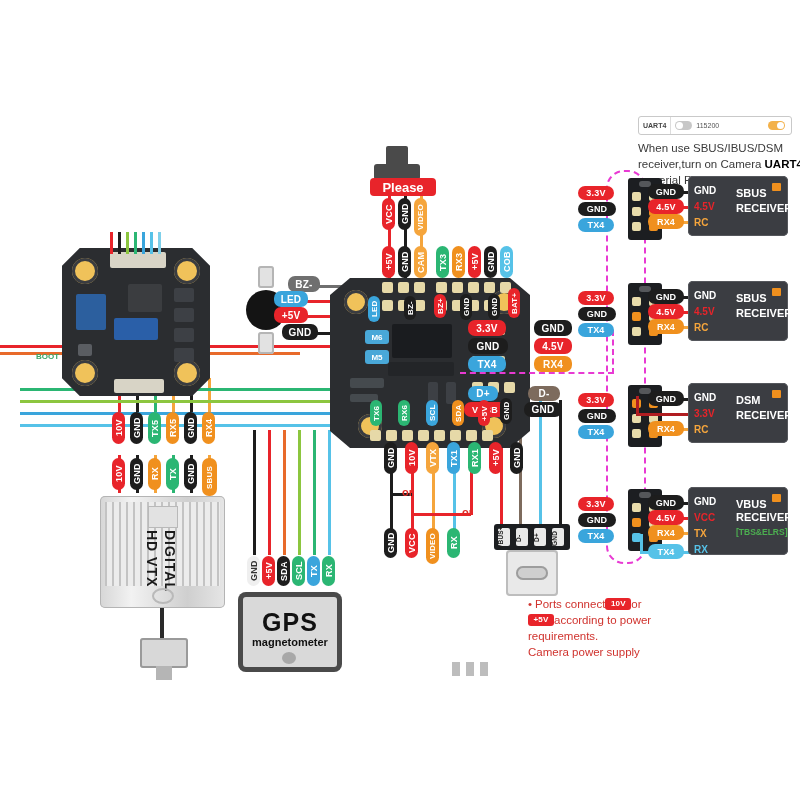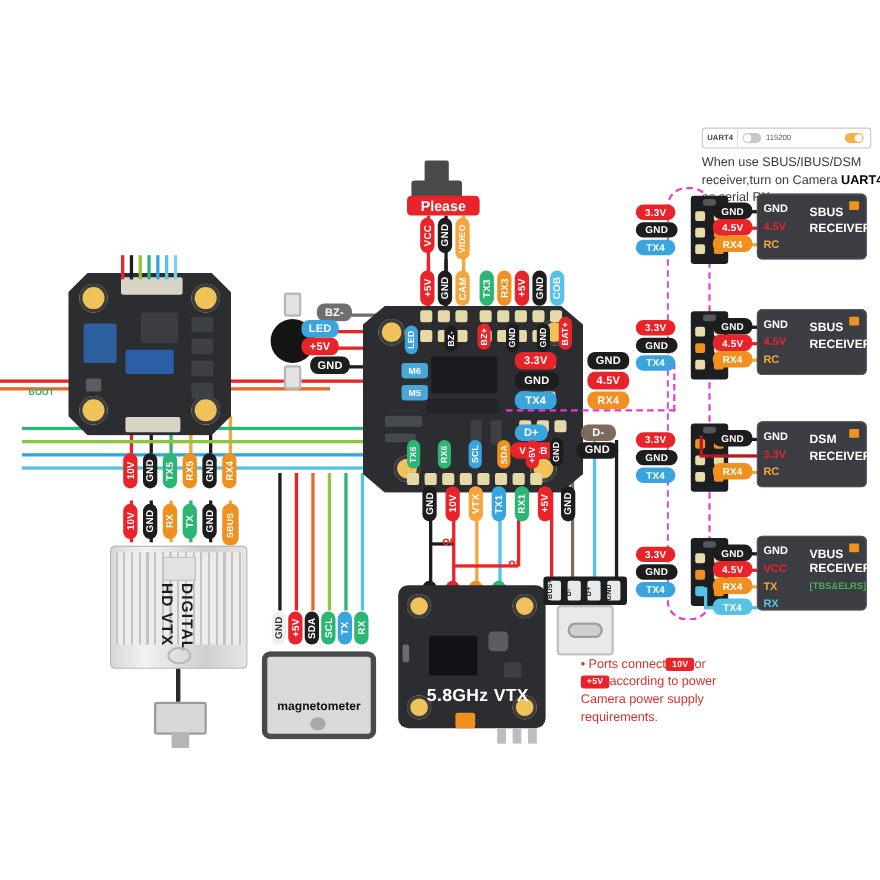--- a/index.html
+++ b/index.html
@@ -185,21 +185,21 @@
     <div class="conn" style="left:52px;bottom:3px;width:50px;height:14px;"></div>
     <div class="fc-chip" style="left:66px;top:36px;width:34px;height:28px;background:#3b3d40;"></div>
     <div class="fc-chip" style="left:52px;top:70px;width:44px;height:22px;background:#2a5fa8;"></div>
     <div class="sm" style="left:112px;top:40px;width:20px;height:14px;"></div>
     <div class="sm" style="left:112px;top:60px;width:20px;height:14px;"></div>
     <div class="sm" style="left:112px;top:80px;width:20px;height:14px;"></div>
     <div class="sm" style="left:112px;top:100px;width:20px;height:14px;"></div>
     <div class="sm" style="left:14px;top:46px;width:30px;height:36px;background:#2c5f9e;"></div>
     <div class="sm" style="left:16px;top:96px;width:14px;height:12px;background:#5a5d62;"></div>
   </div>
-  <div class="boot" style="left:26px;top:352px;">BOOT</div>
+  <div class="boot" style="left:36px;top:352px;">BOOT</div>
 
   <div>
     <div class="w wv" style="left:110px;top:232px;height:22px;background:#e8242a;"></div>
     <div class="w wv" style="left:118px;top:232px;height:22px;background:#1d1d1d;"></div>
     <div class="w wv" style="left:126px;top:232px;height:22px;background:#8cc63f;"></div>
     <div class="w wv" style="left:134px;top:232px;height:22px;background:#2bb673;"></div>
     <div class="w wv" style="left:142px;top:232px;height:22px;background:#3aa5dc;"></div>
     <div class="w wv" style="left:150px;top:232px;height:22px;background:#56c2e8;"></div>
     <div class="w wv" style="left:158px;top:232px;height:22px;background:#7fd0ea;"></div>
   </div>
@@ -372,41 +372,30 @@
 
   <div>
     <div class="chip v c-white" style="left:247px;top:556px;width:13px;height:30px;font-size:9px;">GND</div>
     <div class="chip v c-red" style="left:262px;top:556px;width:13px;height:30px;font-size:9px;">+5V</div>
     <div class="chip v c-black" style="left:277px;top:556px;width:13px;height:30px;font-size:9px;">SDA</div>
     <div class="chip v c-green" style="left:292px;top:556px;width:13px;height:30px;font-size:9px;">SCL</div>
     <div class="chip v c-blue" style="left:307px;top:556px;width:13px;height:30px;font-size:9px;">TX</div>
     <div class="chip v c-green" style="left:322px;top:556px;width:13px;height:30px;font-size:9px;">RX</div>
   </div>
   <div class="gps-body" style="left:238px;top:592px;width:104px;height:80px;">
+    <div class="gps-t" style="top:16px;font-size:25px;letter-spacing:1px;">GPS</div>
     <div class="gps-t" style="top:44px;font-size:11px;">magnetometer</div>
     <div style="position:absolute;left:44px;top:60px;width:14px;height:12px;border-radius:50%;background:#a8a8a8;"></div>
   </div>
 
   <div>
     <div class="chip v c-black" style="left:384px;top:528px;width:13px;height:30px;font-size:9px;">GND</div>
     <div class="chip v c-red" style="left:405px;top:528px;width:13px;height:30px;font-size:9px;">VCC</div>
     <div class="chip v c-amber" style="left:426px;top:528px;width:13px;height:36px;font-size:8px;">VIDEO</div>
     <div class="chip v c-green" style="left:447px;top:528px;width:13px;height:30px;font-size:9px;">RX</div>
-  </div>
-  <div class="board pcb" style="left:362px;top:532px;width:134px;height:130px;">
-    <div class="hole" style="left:8px;top:8px;width:22px;height:22px;"></div>
-    <div class="hole" style="right:8px;top:8px;width:22px;height:22px;"></div>
-    <div class="hole" style="left:8px;bottom:8px;width:22px;height:22px;"></div>
-    <div class="hole" style="right:8px;bottom:8px;width:22px;height:22px;"></div>
-    <div class="fc-chip" style="left:28px;top:46px;width:44px;height:36px;background:#121316;"></div>
-    <div class="sm" style="left:82px;top:42px;width:18px;height:18px;background:#5a5d61;border-radius:4px;"></div>
-    <div class="sm" style="left:96px;top:70px;width:16px;height:14px;"></div>
-    <div style="position:absolute;left:26px;top:92px;color:#fff;font-size:16px;font-weight:bold;letter-spacing:.3px;">5.8GHz VTX</div>
-    <div class="orange-pad" style="left:52px;bottom:0px;width:18px;height:14px;"></div>
-    <div class="sm" style="left:4px;top:54px;width:6px;height:16px;background:#6a6d72;"></div>
   </div>
   <div style="position:absolute;left:452px;top:662px;width:8px;height:14px;background:#bdbdbd;"></div>
   <div style="position:absolute;left:466px;top:662px;width:8px;height:14px;background:#bdbdbd;"></div>
   <div style="position:absolute;left:480px;top:662px;width:8px;height:14px;background:#bdbdbd;"></div>
 
   <div class="usb-top" style="left:494px;top:524px;width:76px;height:26px;">
     <div style="position:absolute;left:4px;top:4px;width:12px;height:18px;background:#e9e9e9;border-radius:2px;"></div>
     <div style="position:absolute;left:22px;top:4px;width:12px;height:18px;background:#e9e9e9;border-radius:2px;"></div>
     <div style="position:absolute;left:40px;top:4px;width:12px;height:18px;background:#e9e9e9;border-radius:2px;"></div>
     <div style="position:absolute;left:58px;top:4px;width:12px;height:18px;background:#e9e9e9;border-radius:2px;"></div>
@@ -564,17 +553,17 @@
     <div style="display:flex;flex-wrap:wrap;align-items:center;gap:0;">
       <span style="margin-right:3px;">•</span>
         <span>Ports connect </span>
         <span class="chip h c-red" style="position:static;display:inline-flex;width:26px;height:12px;font-size:8px;border-radius:3px;">10V</span>
         <span> or</span>
     </div>
     <div style="display:flex;align-items:center;gap:0;">
       <span class="chip h c-red" style="position:static;display:inline-flex;width:26px;height:12px;font-size:8px;border-radius:3px;">+5V</span>
         <span> according to power</span>
     </div>
+    <div>requirements.</div>
     <div>Camera power supply</div>
-    <div>requirements.</div>
   </div>
 
 </div>
 
 </body></html>

